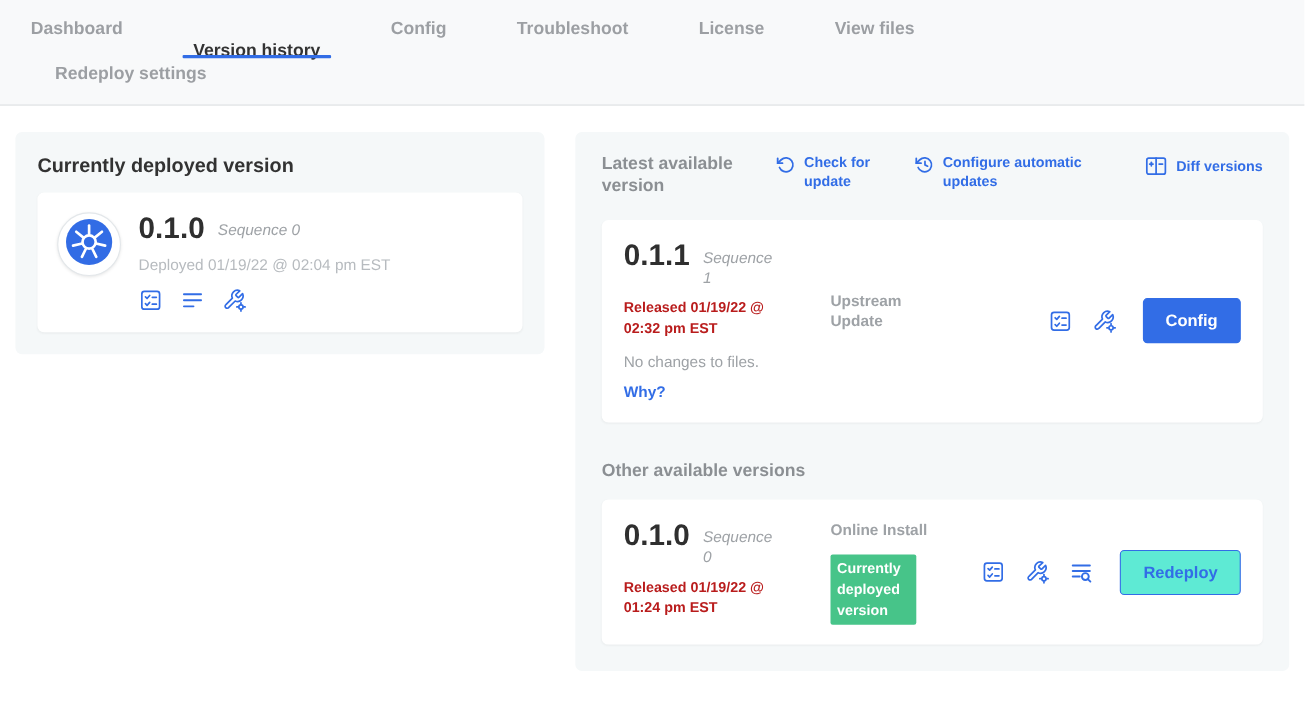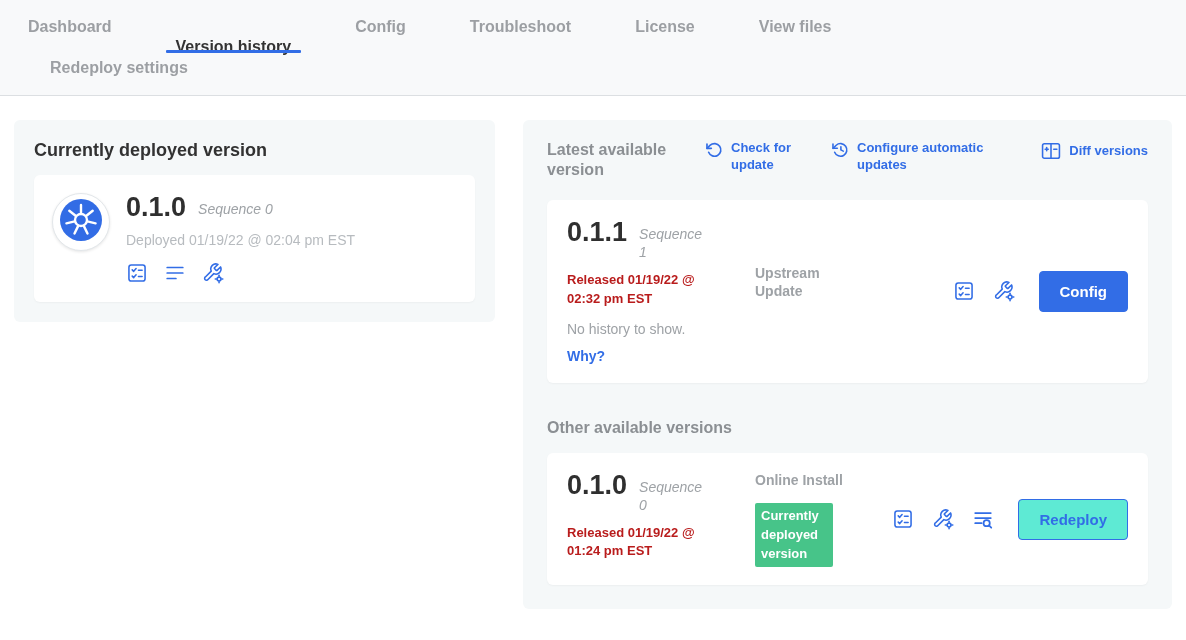--- a/index.html
+++ b/index.html
@@ -207,21 +207,21 @@
       </div>
     </div>
 
     <div class="vcard">
       <div class="vc-left">
         <div class="ver-row">
           <span class="ver">0.1.1</span>
           <span class="seq narrow">Sequence 1</span>
         </div>
         <div class="released">Released 01/19/22 @ 02:32 pm EST</div>
-        <div class="no-changes">No history to show.</div>
+        <div class="no-changes">No changes to files.</div>
         <a class="why">Why?</a>
       </div>
       <div class="vc-source offset">Upstream Update</div>
       <div class="vc-actions">
         <span class="icon-btn">
           <svg viewBox="0 0 24 24" fill="none" stroke="currentColor" stroke-width="1.7" stroke-linecap="round" stroke-linejoin="round">
             <rect x="3.2" y="3.2" width="17.6" height="17.6" rx="2.5"></rect>
             <polyline points="6.8 8.6 8.4 10.2 11 7.2"></polyline>
             <line x1="13.6" y1="9" x2="17.6" y2="9"></line>
             <polyline points="6.8 15.4 8.4 17 11 14"></polyline>

